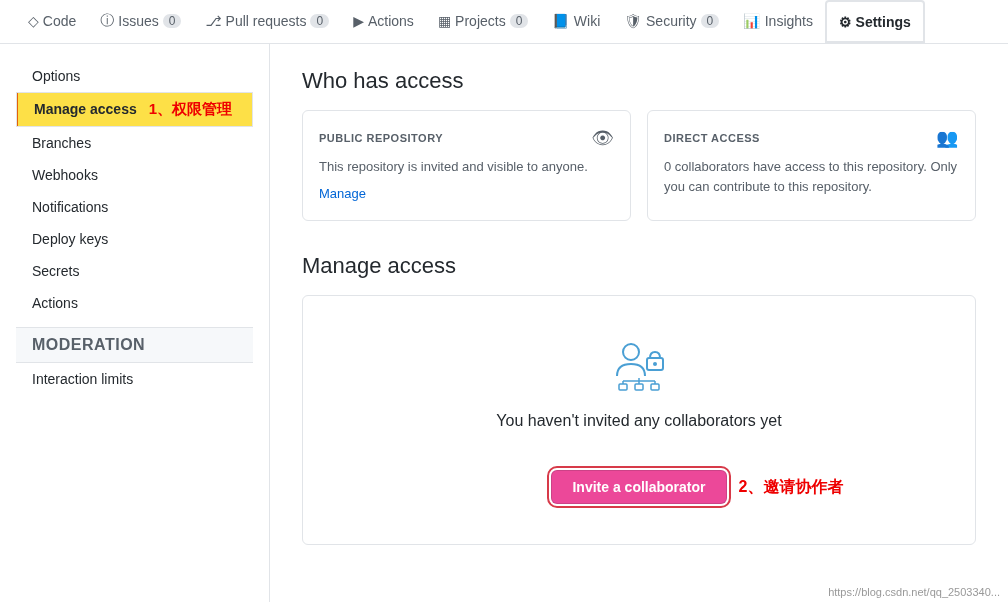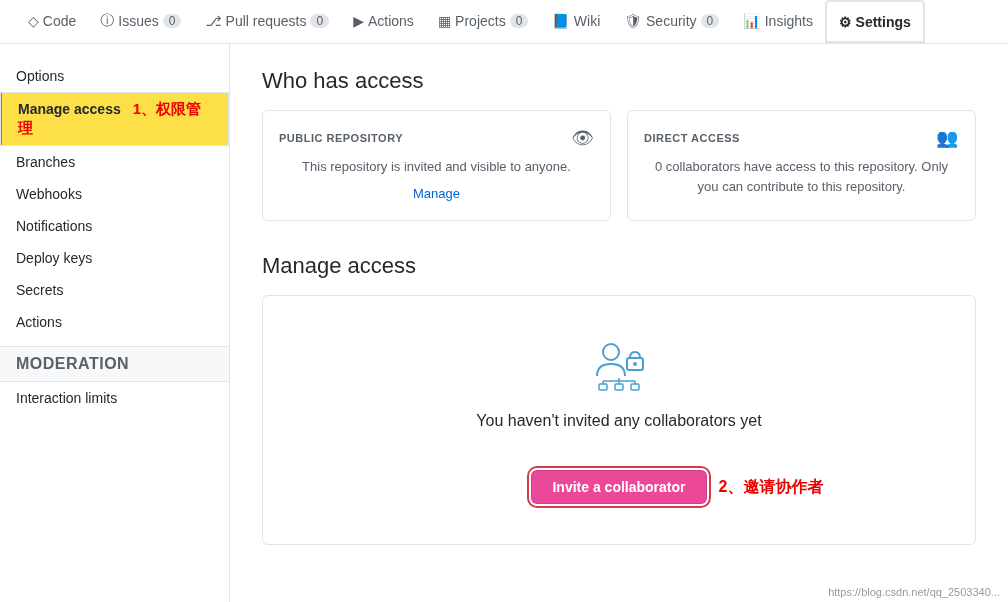--- a/index.html
+++ b/index.html
@@ -46,23 +46,23 @@
     .nav-icon { font-size: 14px; }
 
     
     .page-layout {
       display: flex;
       min-height: 558px;
     }
 
     
     .sidebar {
-      width: 230px;
+      width: 270px;
       border-right: 1px solid #e1e4e8;
-      padding: 16px 0;
+      padding: 16px 16px;
       flex-shrink: 0;
     }
     .sidebar-item {
       display: block;
       padding: 8px 16px;
       color: #24292e;
       text-decoration: none;
       cursor: pointer;
       font-size: 14px;
     }
@@ -99,21 +99,20 @@
       font-size: 22px;
       font-weight: 400;
       margin-bottom: 16px;
       color: #24292e;
     }
 
     .access-cards {
       display: flex;
       gap: 16px;
       margin-bottom: 32px;
-      text-align: center;
     }
     .access-card {
       flex: 1;
       border: 1px solid #e1e4e8;
       border-radius: 6px;
       padding: 16px;
     }
     .card-header {
       display: flex;
       justify-content: space-between;

